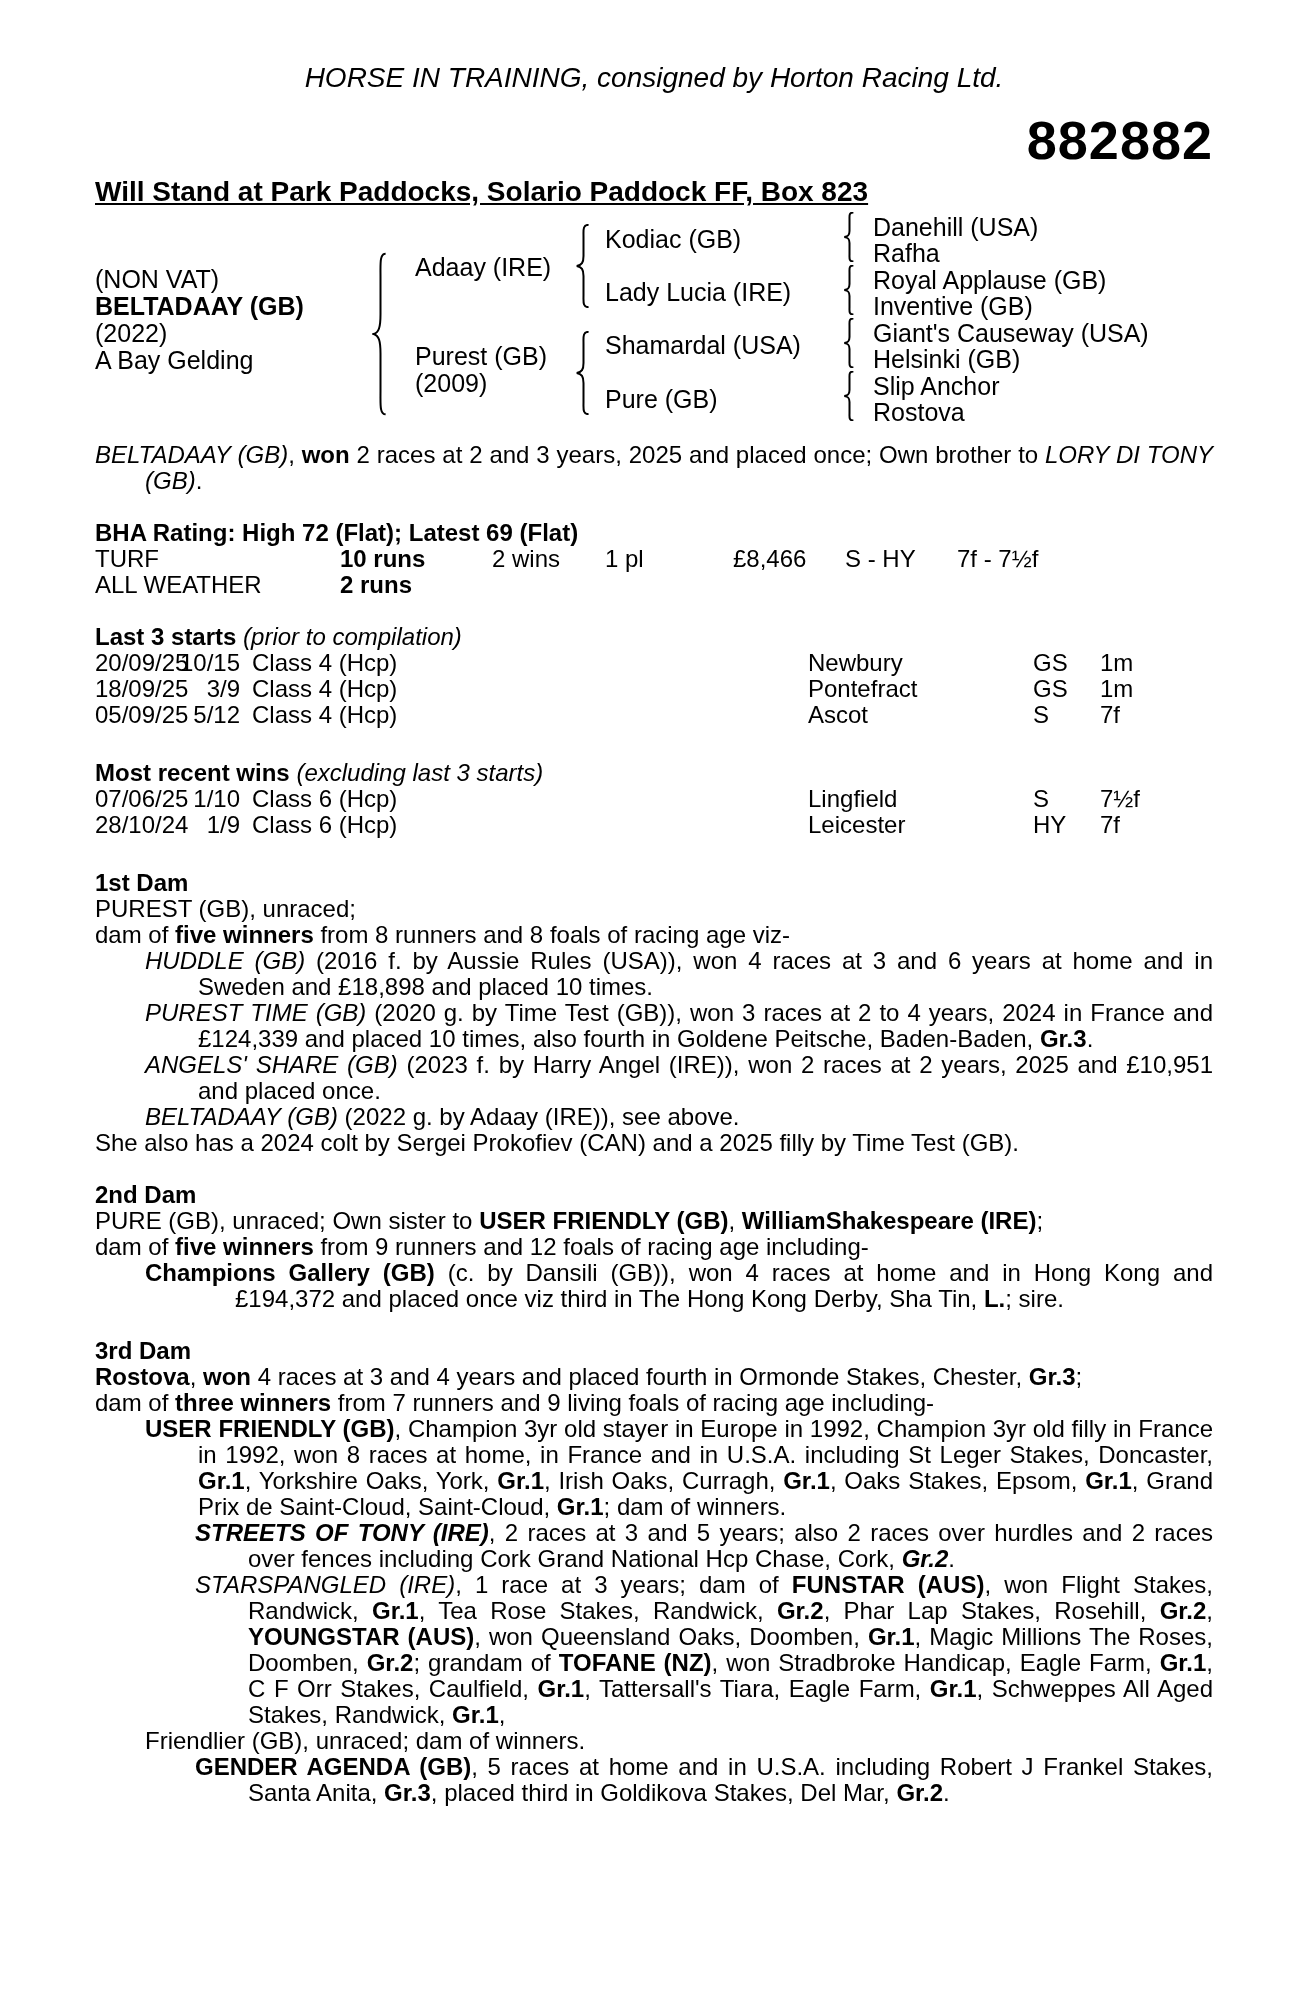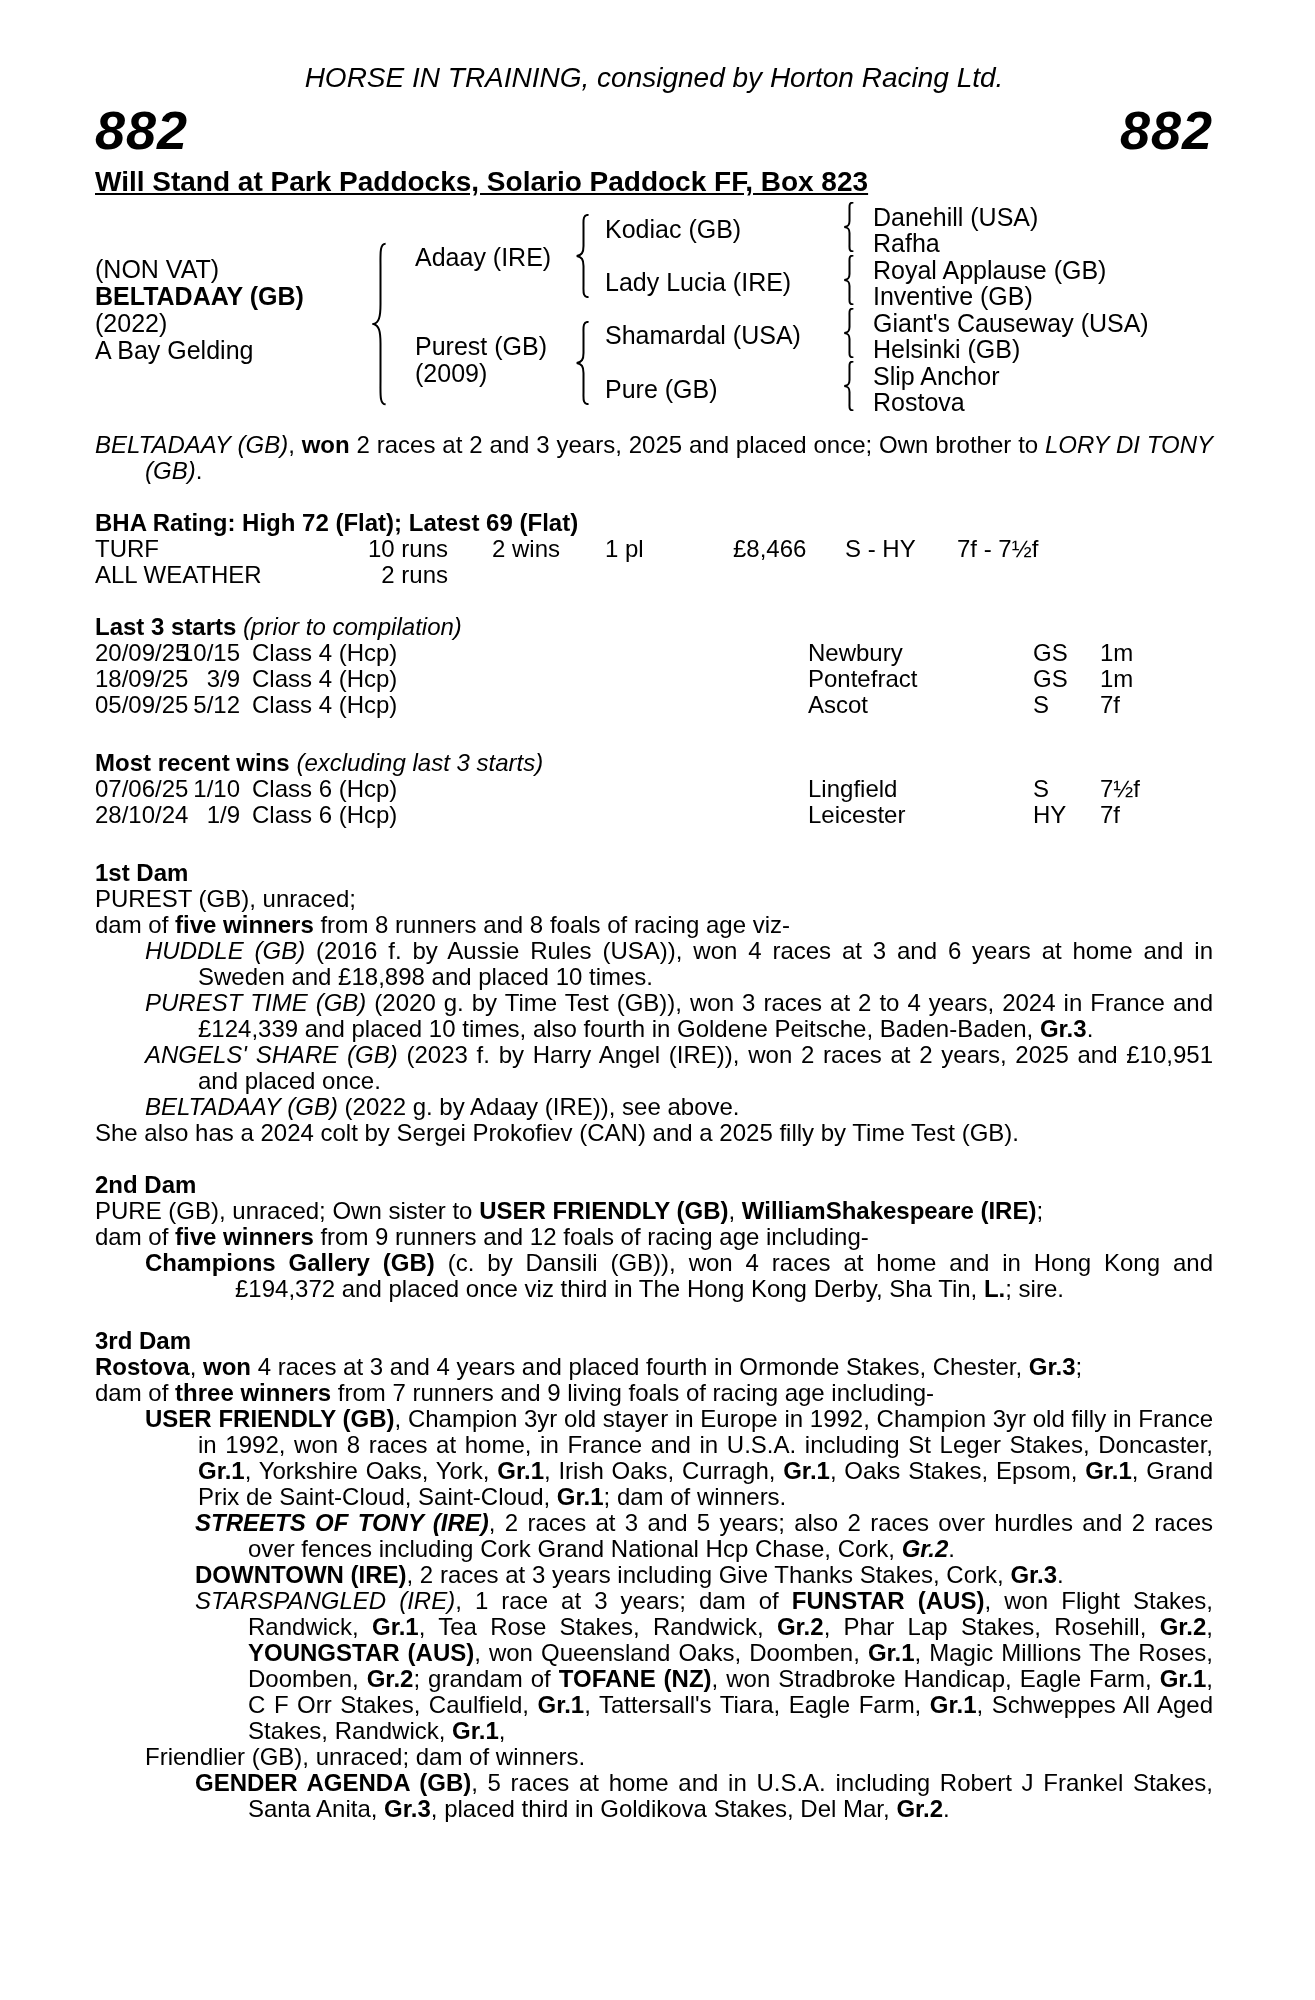--- a/index.html
+++ b/index.html
@@ -5,21 +5,21 @@
   html,body{margin:0;padding:0;}
   body{
     width:1315px;height:2000px;overflow:hidden;
     background:#ffffff;color:#000000;
     font-family:"Liberation Sans","DejaVu Sans",sans-serif;
     font-size:24px;line-height:26px;
     -webkit-font-smoothing:antialiased;
   }
   .page{padding:62px 102px 0 95px;}
   .consignor{text-align:center;font-style:italic;font-size:28px;line-height:32px;}
-  .lotrow{display:flex;justify-content:space-between;align-items:flex-start;margin-top:12px;font-style:italic;}
+  .lotrow{display:flex;justify-content:flex-end;align-items:flex-start;margin-top:22px;}
   .lot{font-weight:bold;font-size:54px;line-height:48px;letter-spacing:1px;}
   .stand{font-weight:bold;font-size:28px;line-height:32px;margin-top:12px;text-decoration:underline;}
   
   .pedigree{position:relative;height:218px;margin-top:4px;font-size:25px;}
   .pedigree .abs{position:absolute;white-space:nowrap;line-height:27px;}
   .pedigree svg{position:absolute;}
   
   .b{font-weight:bold}
   .i{font-style:italic}
   .bi{font-weight:bold;font-style:italic}
@@ -28,21 +28,21 @@
   .hang{padding-left:50px;text-indent:-50px;}
   .pl1{padding-left:103px;text-indent:-53px;}
   .pl1b{padding-left:140px;text-indent:-90px;}
   .pl2{padding-left:153px;text-indent:-53px;}
   .sect{margin-top:26px;}
   .sect-lg{margin-top:32px;}
   
   .trow{position:relative;height:26px;}
   .trow span{position:absolute;white-space:nowrap;top:0;}
   .c-surface{left:0;}
-  .c-runs{left:253px;width:100px;text-align:right;}
+  .c-runs{left:245px;width:100px;font-weight:bold;}
   .c-wins{left:397px;}
   .c-pl{left:510px;}
   .c-earn{left:638px;}
   .c-going{left:750px;}
   .c-dist{left:862px;}
   .r-date{left:0;}
   .r-pos{left:78px;width:67px;text-align:right;}
   .r-race{left:157px;}
   .r-course{left:713px;}
   .r-going{left:938px;}
@@ -196,19 +196,18 @@
     <p class="just"><span>dam of </span><span class="b">five winners</span><span> from 9 runners and 12 foals of racing age including-</span></p>
     <p class="just pl1b"><span class="b">Champions Gallery (GB)</span><span> (c. by Dansili (GB)), won 4 races at home and in Hong Kong and £194,372 and placed once viz third in The Hong Kong Derby, Sha Tin, </span><span class="b">L.</span><span>; sire.</span></p>
   </div>
 
   <div class="sect">
     <div class="b">3rd Dam</div>
     <p class="just"><span class="b">Rostova</span><span>, </span><span class="b">won</span><span> 4 races at 3 and 4 years and placed fourth in Ormonde Stakes, Chester, </span><span class="b">Gr.3</span><span>;</span></p>
     <p class="just"><span>dam of </span><span class="b">three winners</span><span> from 7 runners and 9 living foals of racing age including-</span></p>
     <p class="just pl1"><span class="b">USER FRIENDLY (GB)</span><span>, Champion 3yr old stayer in Europe in 1992, Champion 3yr old filly in France in 1992, won 8 races at home, in France and in U.S.A. including St Leger Stakes, Doncaster, </span><span class="b">Gr.1</span><span>, Yorkshire Oaks, York, </span><span class="b">Gr.1</span><span>, Irish Oaks, Curragh, </span><span class="b">Gr.1</span><span>, Oaks Stakes, Epsom, </span><span class="b">Gr.1</span><span>, Grand Prix de Saint-Cloud, Saint-Cloud, </span><span class="b">Gr.1</span><span>; dam of winners.</span></p>
     <p class="just pl2"><span class="bi">STREETS OF TONY (IRE)</span><span>, 2 races at 3 and 5 years; also 2 races over hurdles and 2 races over fences including Cork Grand National Hcp Chase, Cork, </span><span class="bi">Gr.2</span><span>.</span></p>
-    <p class="just pl2"><span class="b">DOWNTOWN (IRE)</span><span>, 2 races at 3 years including Give Thanks Stakes, Cork, </span><span class="b">Gr.3</span><span>.</span></p>
     <p class="just pl2"><span class="i">STARSPANGLED (IRE)</span><span>, 1 race at 3 years; dam of </span><span class="b">FUNSTAR (AUS)</span><span>, won Flight Stakes, Randwick, </span><span class="b">Gr.1</span><span>, Tea Rose Stakes, Randwick, </span><span class="b">Gr.2</span><span>, Phar Lap Stakes, Rosehill, </span><span class="b">Gr.2</span><span>, </span><span class="b">YOUNGSTAR (AUS)</span><span>, won Queensland Oaks, Doomben, </span><span class="b">Gr.1</span><span>, Magic Millions The Roses, Doomben, </span><span class="b">Gr.2</span><span>; grandam of </span><span class="b">TOFANE (NZ)</span><span>, won Stradbroke Handicap, Eagle Farm, </span><span class="b">Gr.1</span><span>, C F Orr Stakes, Caulfield, </span><span class="b">Gr.1</span><span>, Tattersall's Tiara, Eagle Farm, </span><span class="b">Gr.1</span><span>, Schweppes All Aged Stakes, Randwick, </span><span class="b">Gr.1</span><span>,</span></p>
     <p class="just pl1"><span>Friendlier (GB), unraced; dam of winners.</span></p>
     <p class="just pl2"><span class="b">GENDER AGENDA (GB)</span><span>, 5 races at home and in U.S.A. including Robert J Frankel Stakes, Santa Anita, </span><span class="b">Gr.3</span><span>, placed third in Goldikova Stakes, Del Mar, </span><span class="b">Gr.2</span><span>.</span></p>
   </div>
 
 </div>
 
 </body></html>

